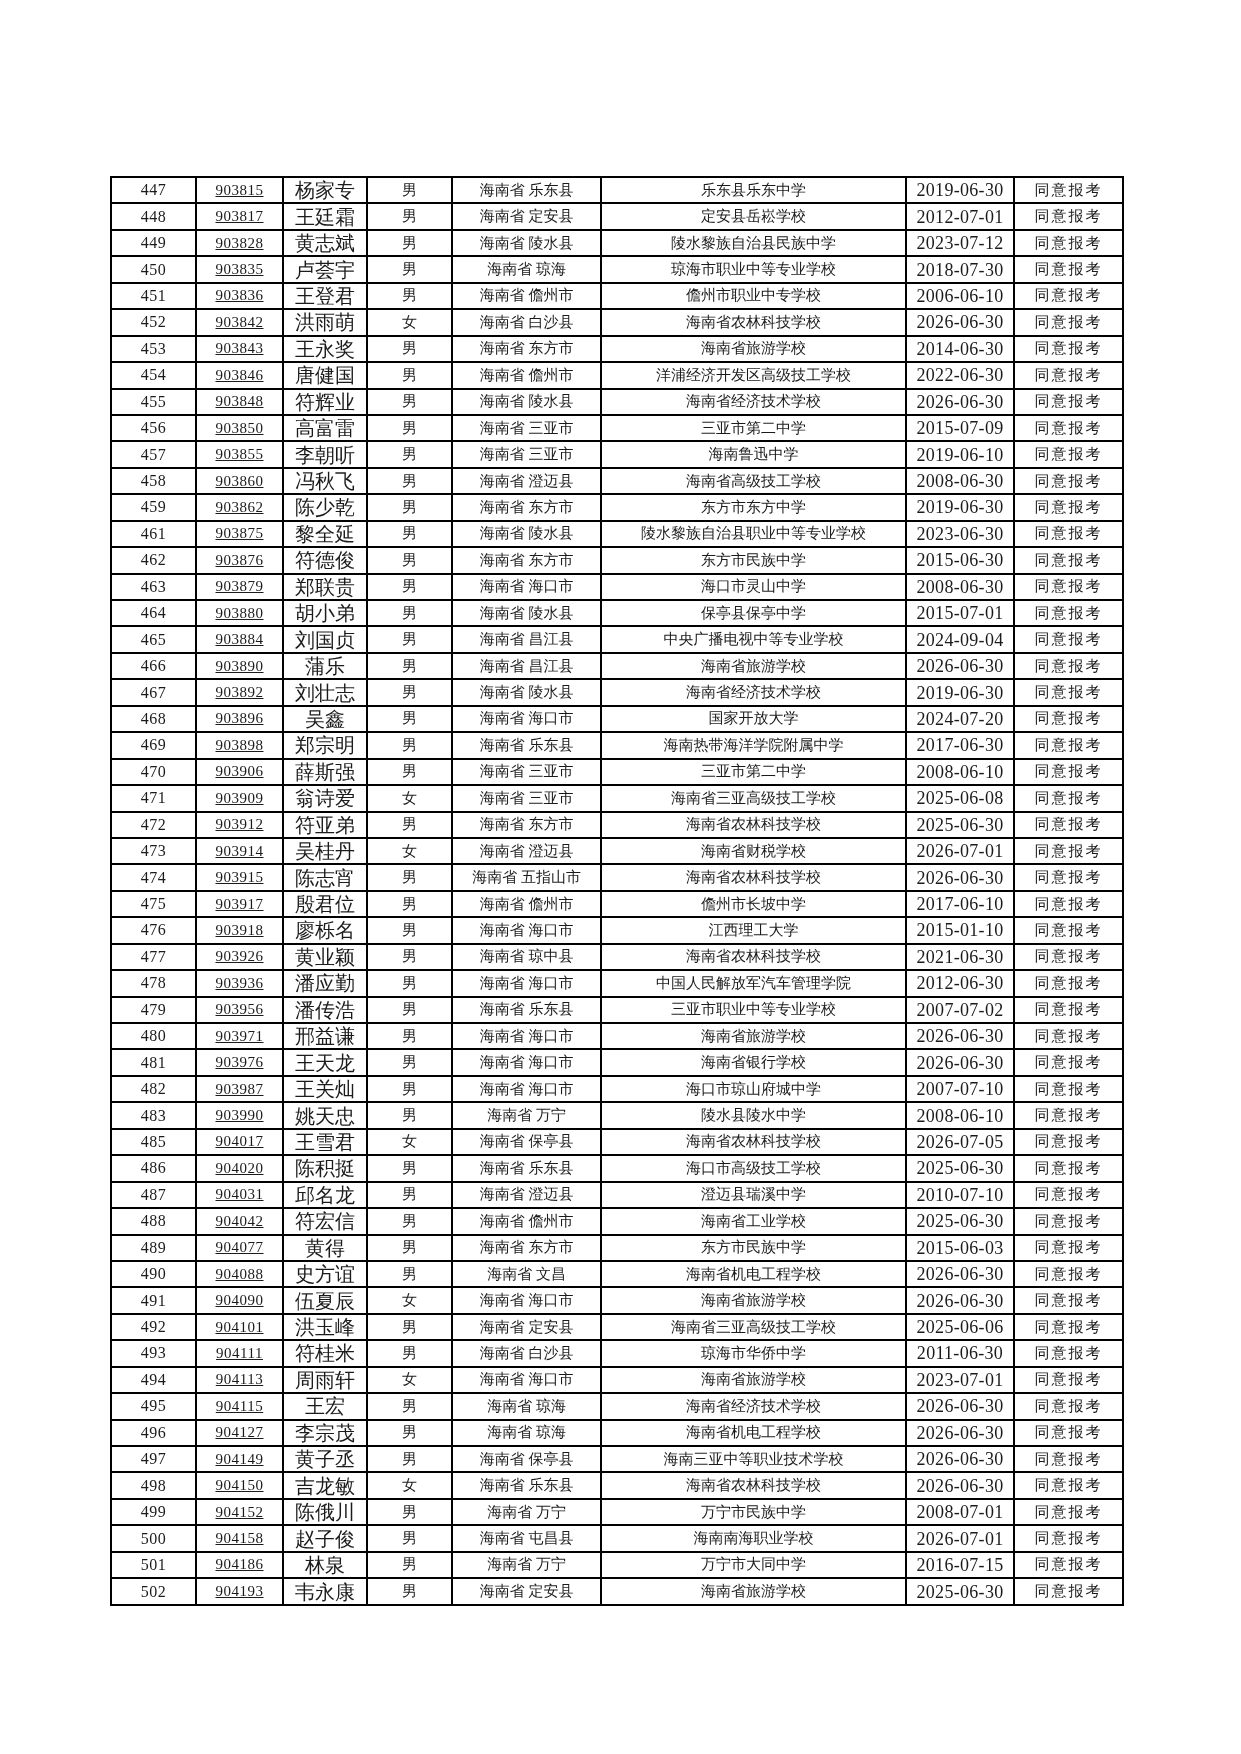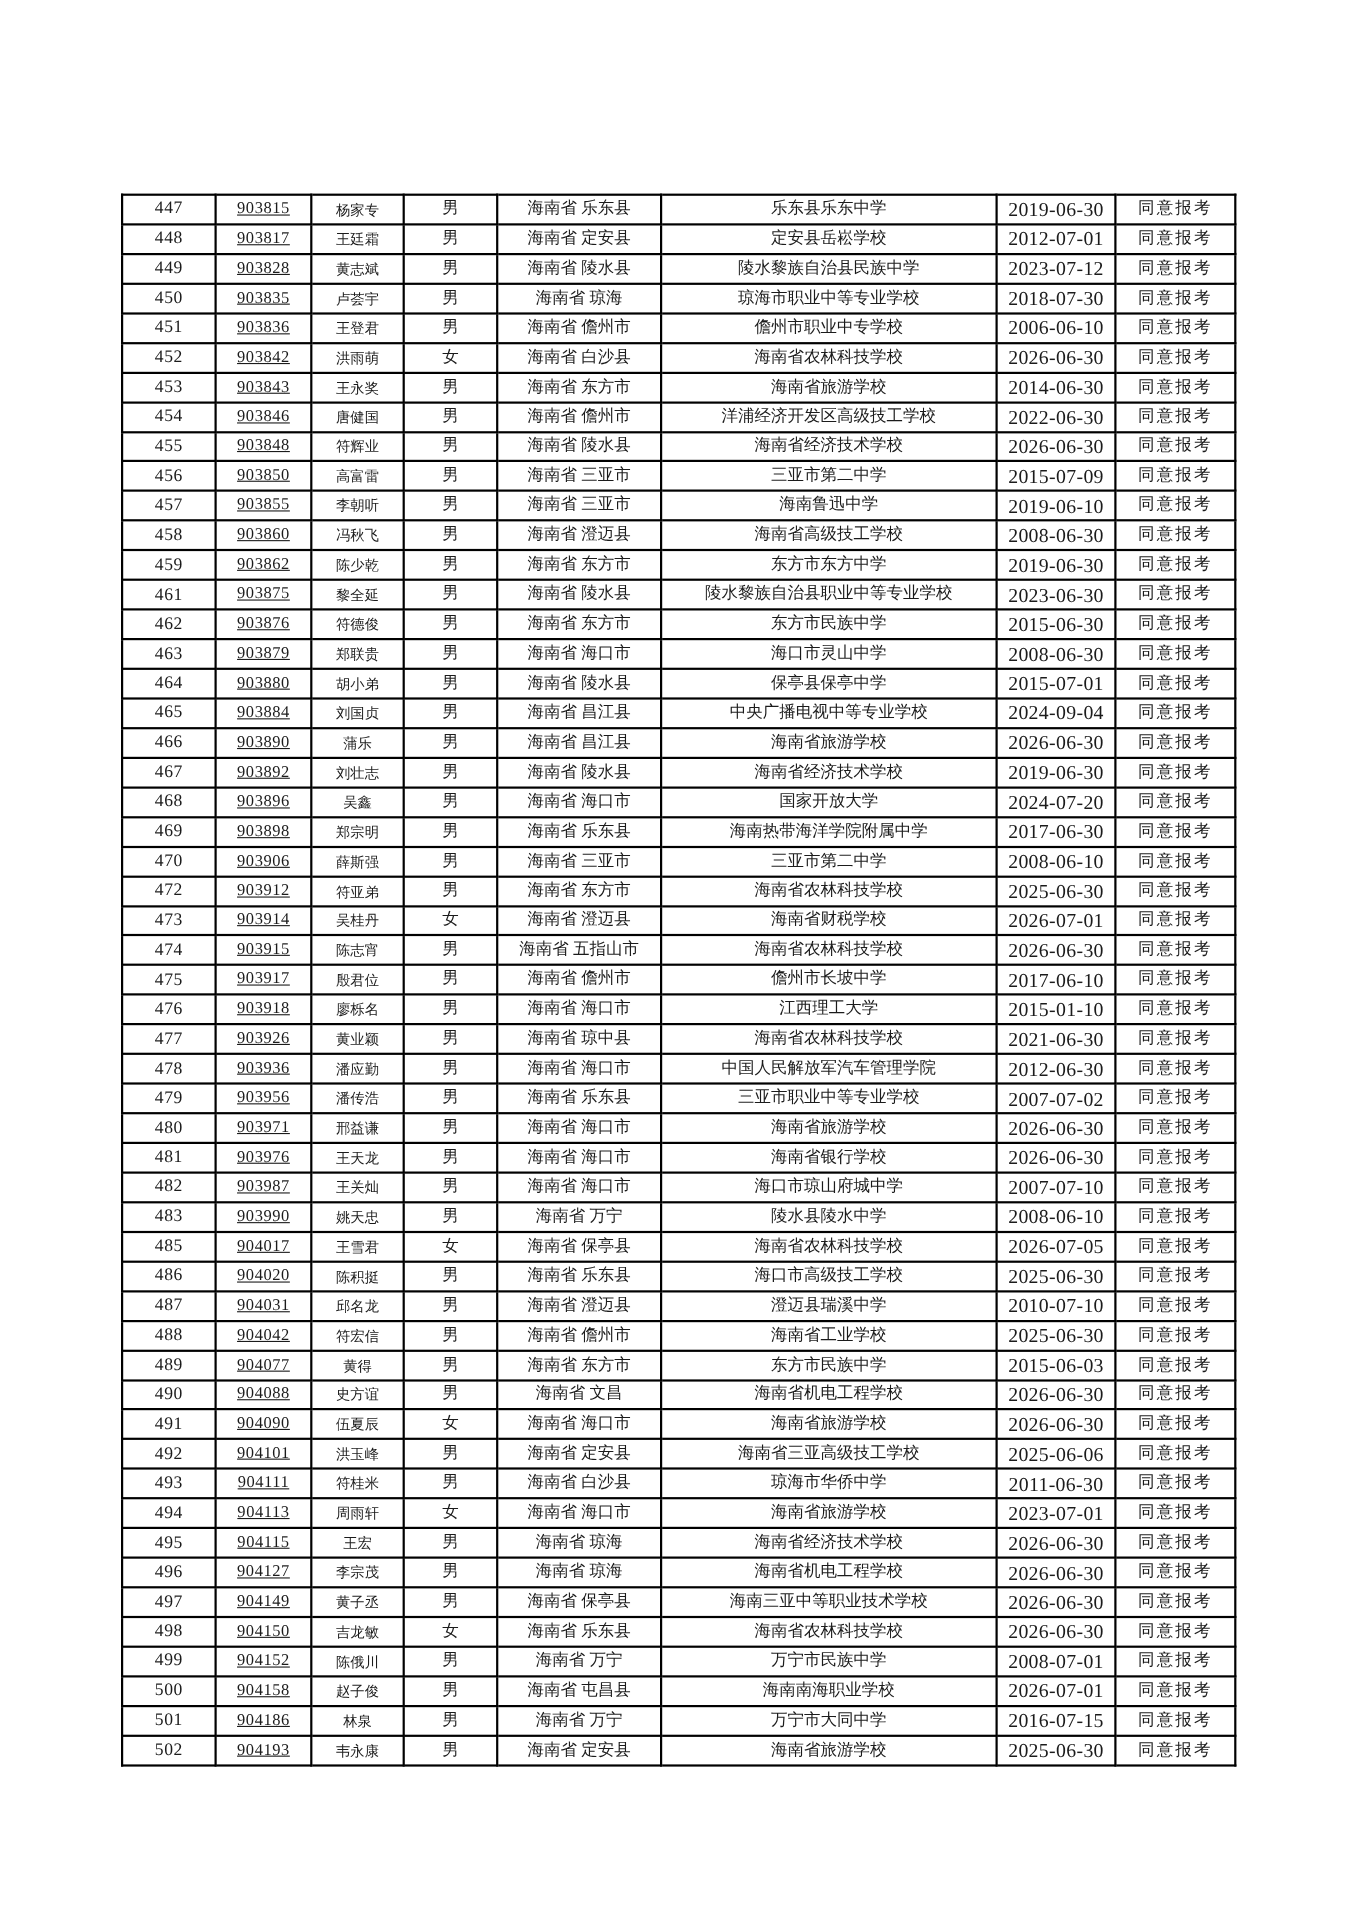--- a/index.html
+++ b/index.html
@@ -31,21 +31,21 @@
     border: 2px solid #000000;
     text-align: center;
     vertical-align: middle;
     padding: 0 2px;
     overflow: hidden;
     white-space: nowrap;
     line-height: 1;
   }
   td.c-seq     { font-size: 16px; letter-spacing: 0.5px; }
   td.c-regno   { font-size: 15px; letter-spacing: 0.5px; text-decoration: underline; }
-  td.c-name    { font-size: 13px; }
+  td.c-name    { font-size: 20px; }
   td.c-gender  { font-size: 15px; }
   td.c-region  { font-size: 15px; }
   td.c-school  { font-size: 15px; }
   td.c-date    { font-size: 18px; letter-spacing: 0.3px; }
   td.c-status  { font-size: 15px; letter-spacing: 2px; }
 
   col.w-seq    { width: 85px; }
   col.w-regno  { width: 87px; }
   col.w-name   { width: 84px; }
   col.w-gender { width: 85px; }
@@ -294,20 +294,30 @@
           <td class="c-seq">470</td>
           <td class="c-regno">903906</td>
           <td class="c-name">薛斯强</td>
           <td class="c-gender">男</td>
           <td class="c-region">海南省 三亚市</td>
           <td class="c-school">三亚市第二中学</td>
           <td class="c-date">2008-06-10</td>
           <td class="c-status">同意报考</td>
         </tr>
         <tr>
+          <td class="c-seq">471</td>
+          <td class="c-regno">903909</td>
+          <td class="c-name">翁诗爱</td>
+          <td class="c-gender">女</td>
+          <td class="c-region">海南省 三亚市</td>
+          <td class="c-school">海南省三亚高级技工学校</td>
+          <td class="c-date">2025-06-08</td>
+          <td class="c-status">同意报考</td>
+        </tr>
+        <tr>
           <td class="c-seq">472</td>
           <td class="c-regno">903912</td>
           <td class="c-name">符亚弟</td>
           <td class="c-gender">男</td>
           <td class="c-region">海南省 东方市</td>
           <td class="c-school">海南省农林科技学校</td>
           <td class="c-date">2025-06-30</td>
           <td class="c-status">同意报考</td>
         </tr>
         <tr>

